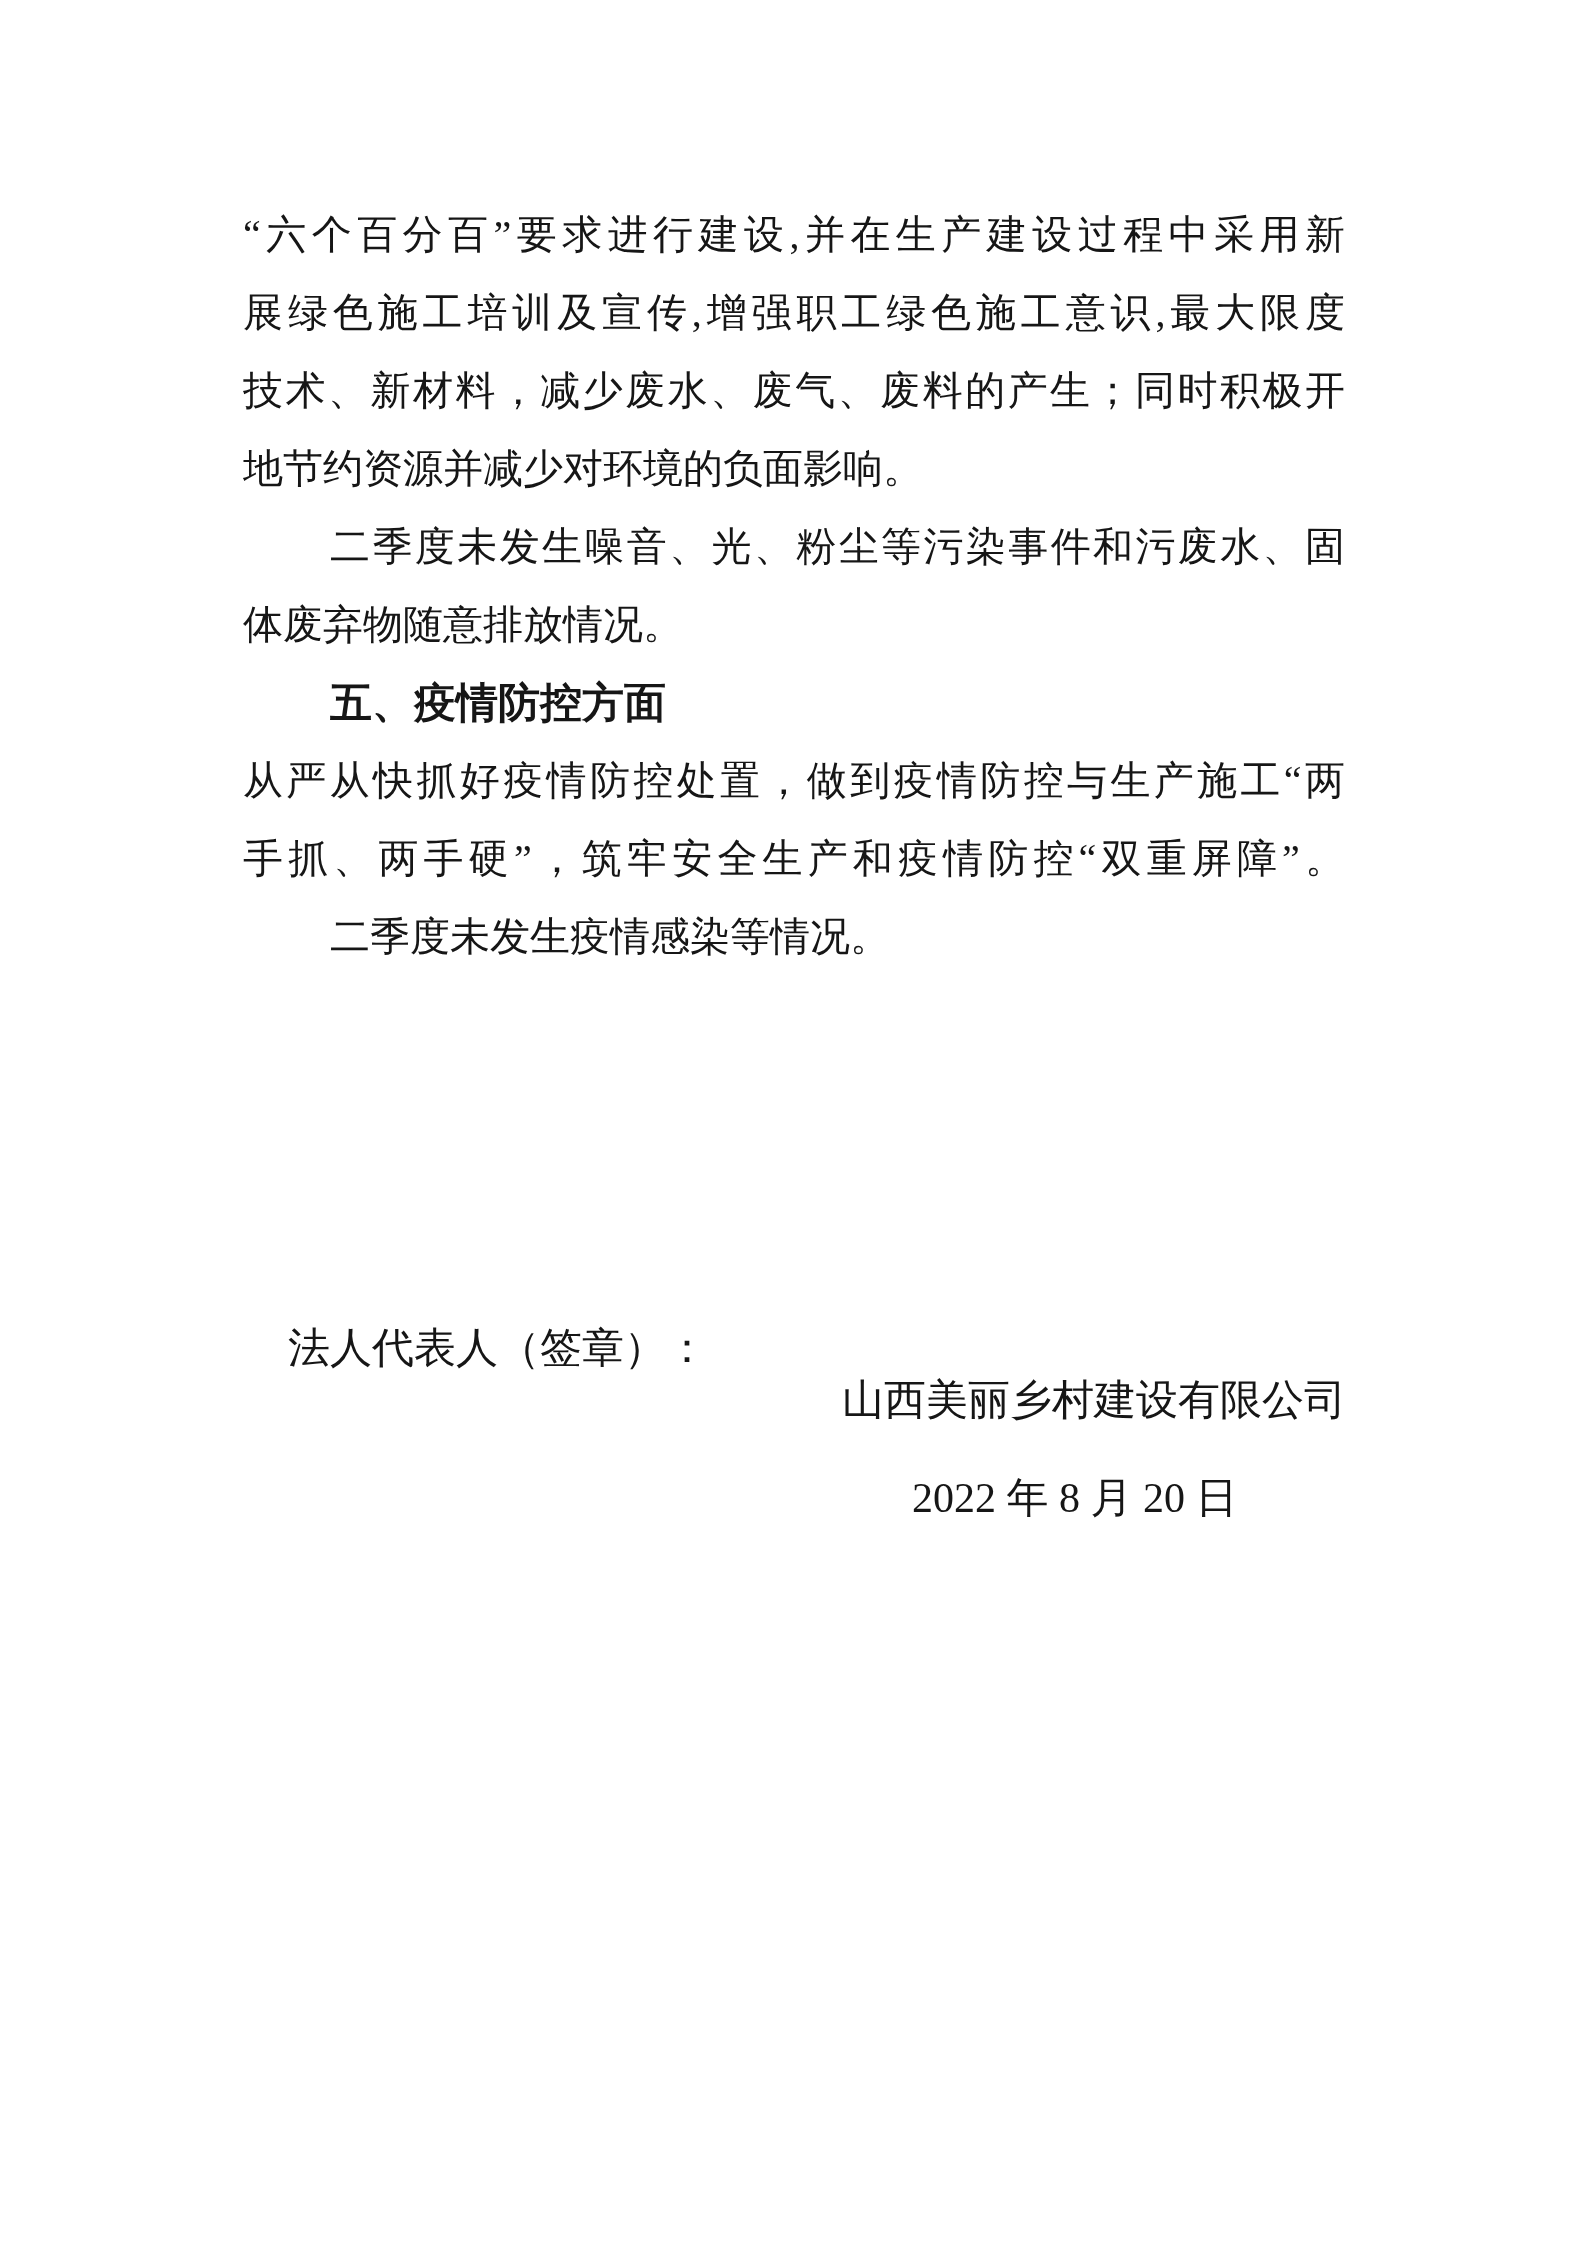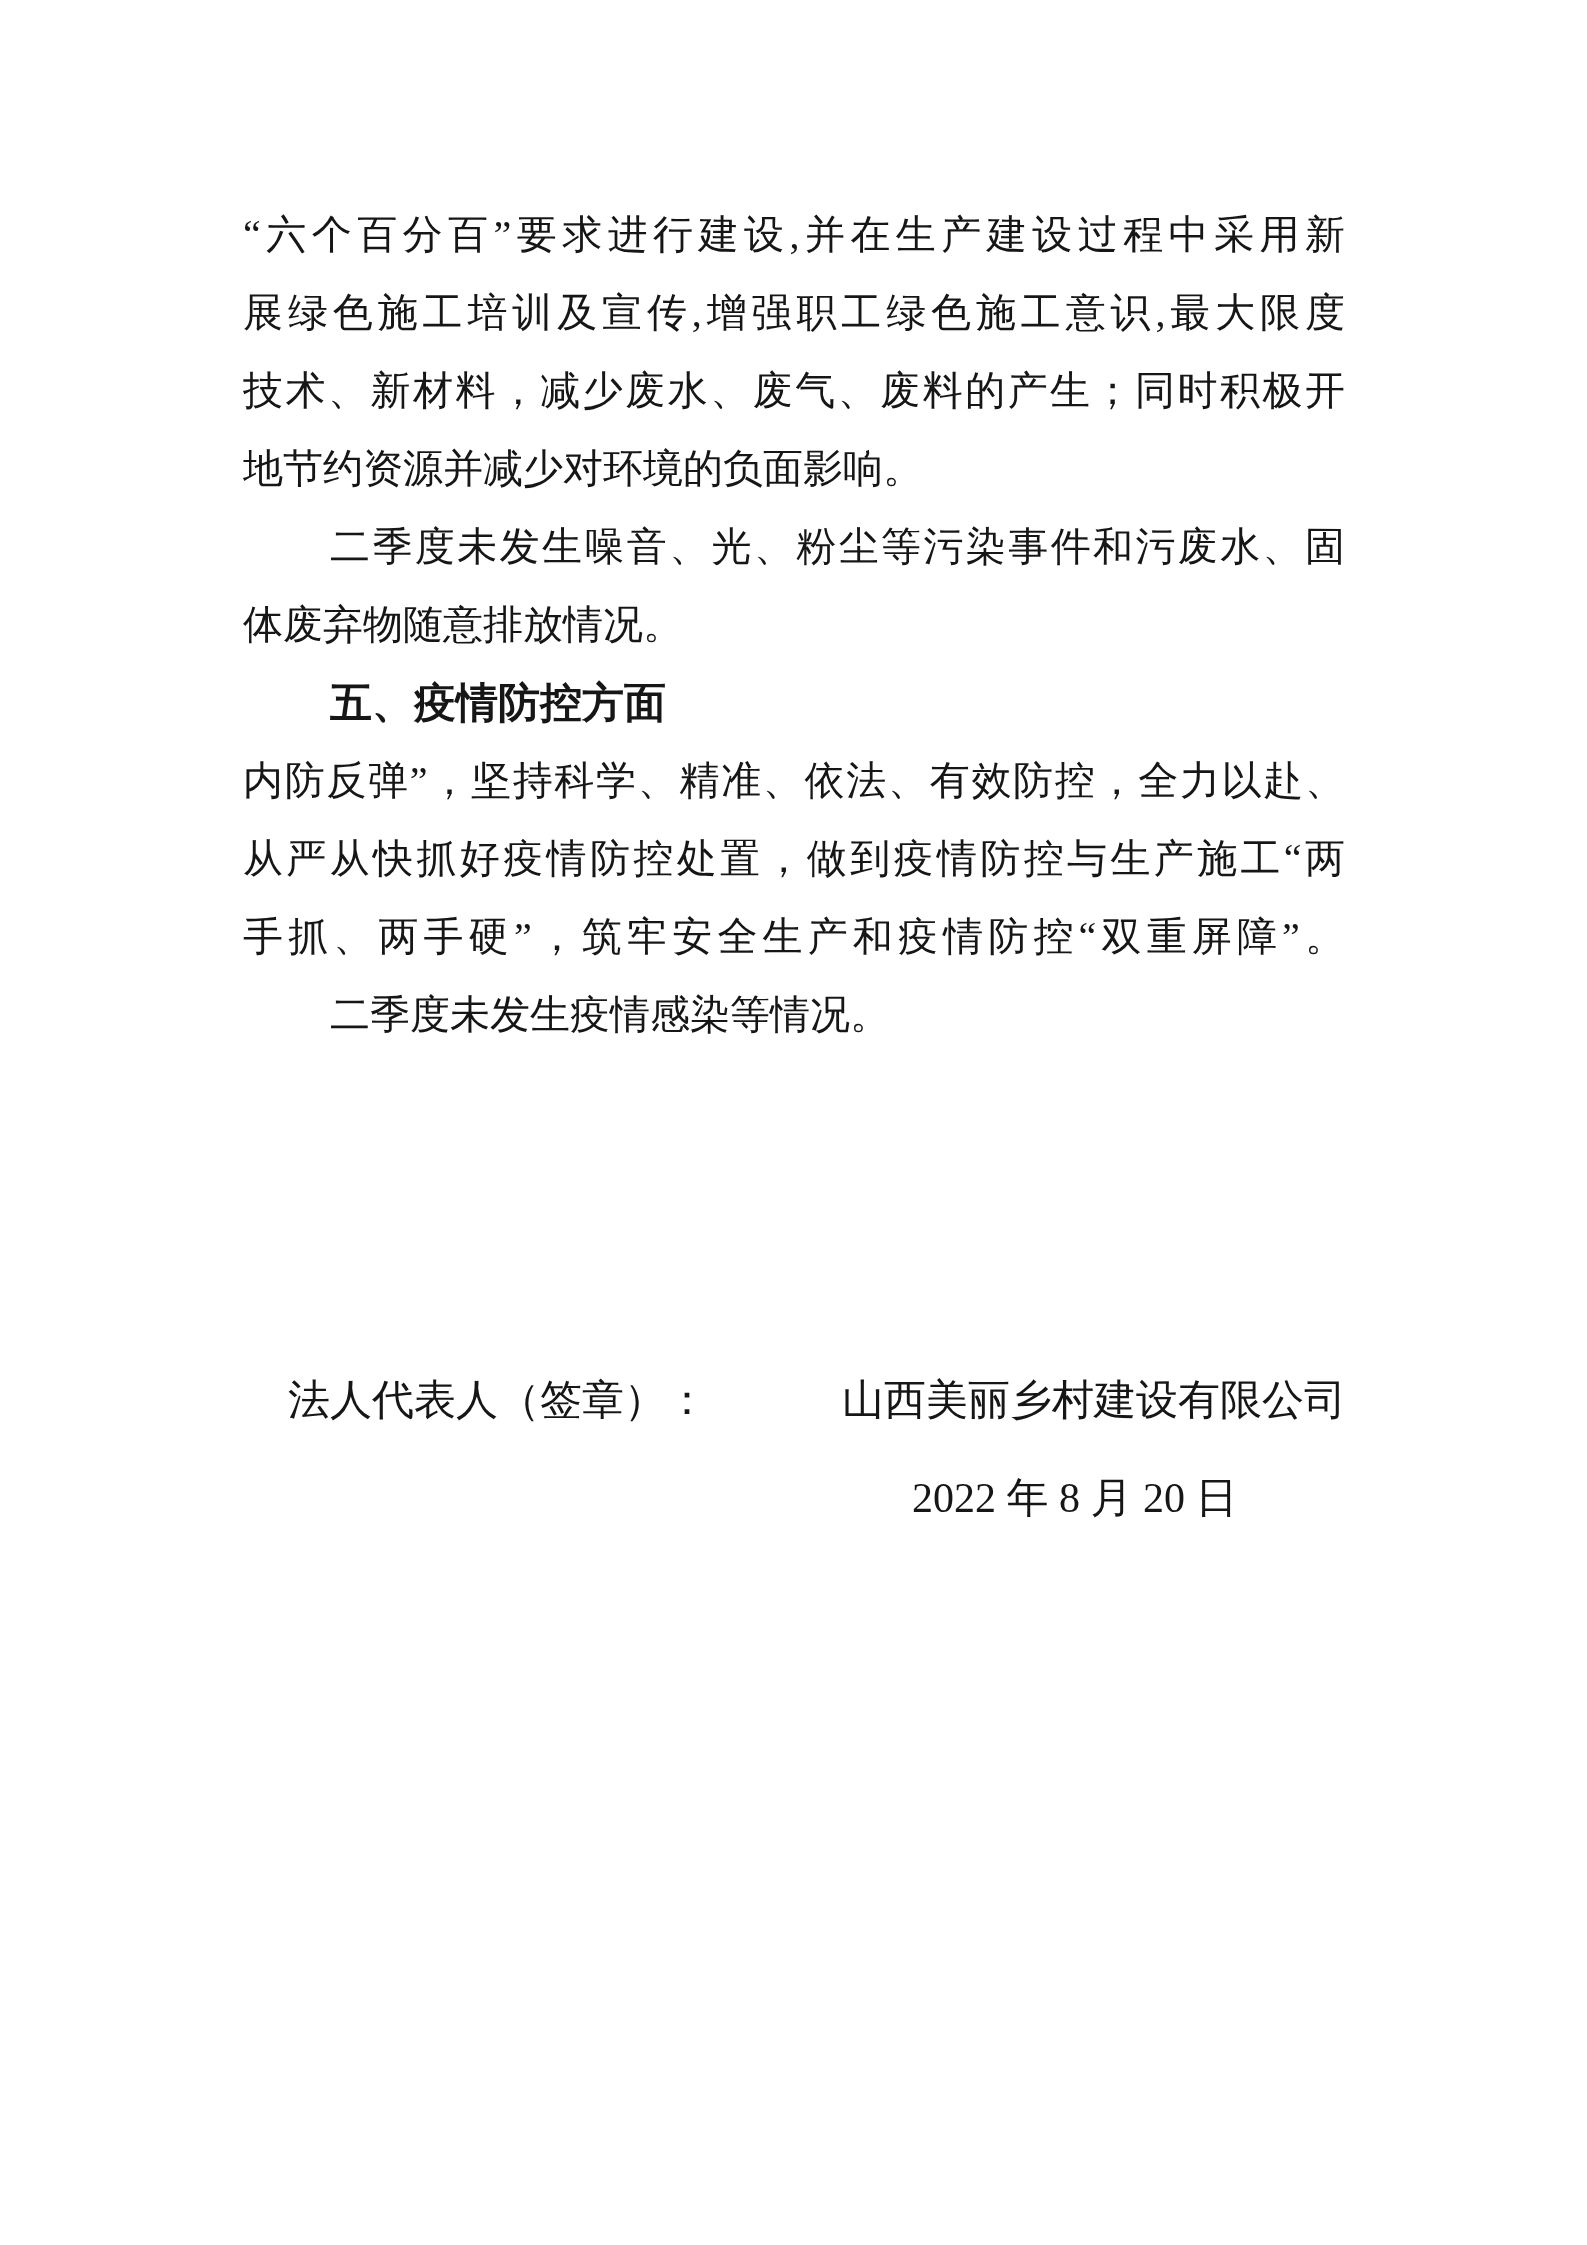--- a/index.html
+++ b/index.html
@@ -42,21 +42,21 @@
   .l-heading {
     font-family: "Liberation Sans", "DejaVu Sans", sans-serif;
     font-weight: 700;
     font-size: 42px;
     text-align: center;
     text-align-last: left;
   }
   .sig-label {
     position: absolute;
     left: 288px;
-    top: 1372px;
+    top: 1320px;
     height: 56px;
     line-height: 56px;
     font-size: 42px;
     white-space: nowrap;
   }
   .sig-company {
     position: absolute;
     left: 842px;
     top: 1372px;
     height: 56px;
@@ -80,21 +80,20 @@
 <div class="page">
 
   <div class="body-text">
     <div class="line l-full">“六个百分百”要求进行建设,并在生产建设过程中采用新</div>
     <div class="line l-full">展绿色施工培训及宣传,增强职工绿色施工意识,最大限度</div>
     <div class="line l-full">技术、新材料，减少废水、废气、废料的产生；同时积极开</div>
     <div class="line">地节约资源并减少对环境的负面影响。</div>
     <div class="line l-full l-indent">二季度未发生噪音、光、粉尘等污染事件和污废水、固</div>
     <div class="line">体废弃物随意排放情况。</div>
     <div class="line l-heading l-indent">五、疫情防控方面</div>
-    <div class="line l-full">内防反弹”，坚持科学、精准、依法、有效防控，全力以赴、</div>
     <div class="line l-full">从严从快抓好疫情防控处置，做到疫情防控与生产施工“两</div>
     <div class="line l-full">手抓、两手硬”，筑牢安全生产和疫情防控“双重屏障”。</div>
     <div class="line l-indent">二季度未发生疫情感染等情况。</div>
   </div>
 
   <div class="sig-label">法人代表人（签章）：</div>
   <div class="sig-company">山西美丽乡村建设有限公司</div>
   <div class="sig-date">2022 年 8 月 20 日</div>
 
 </div>

